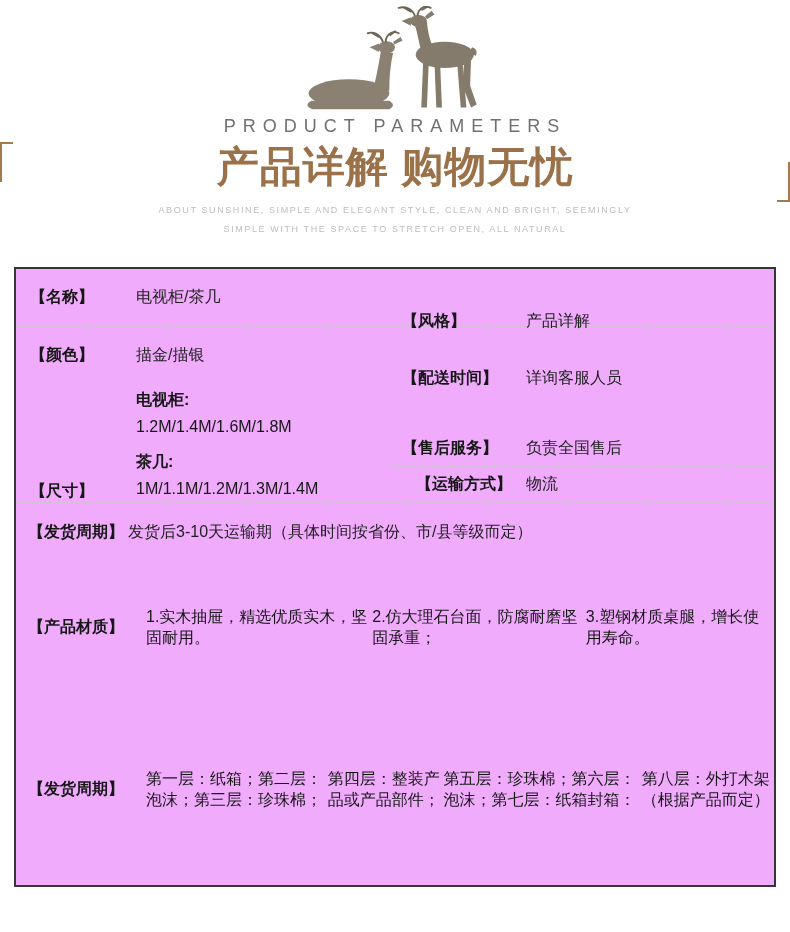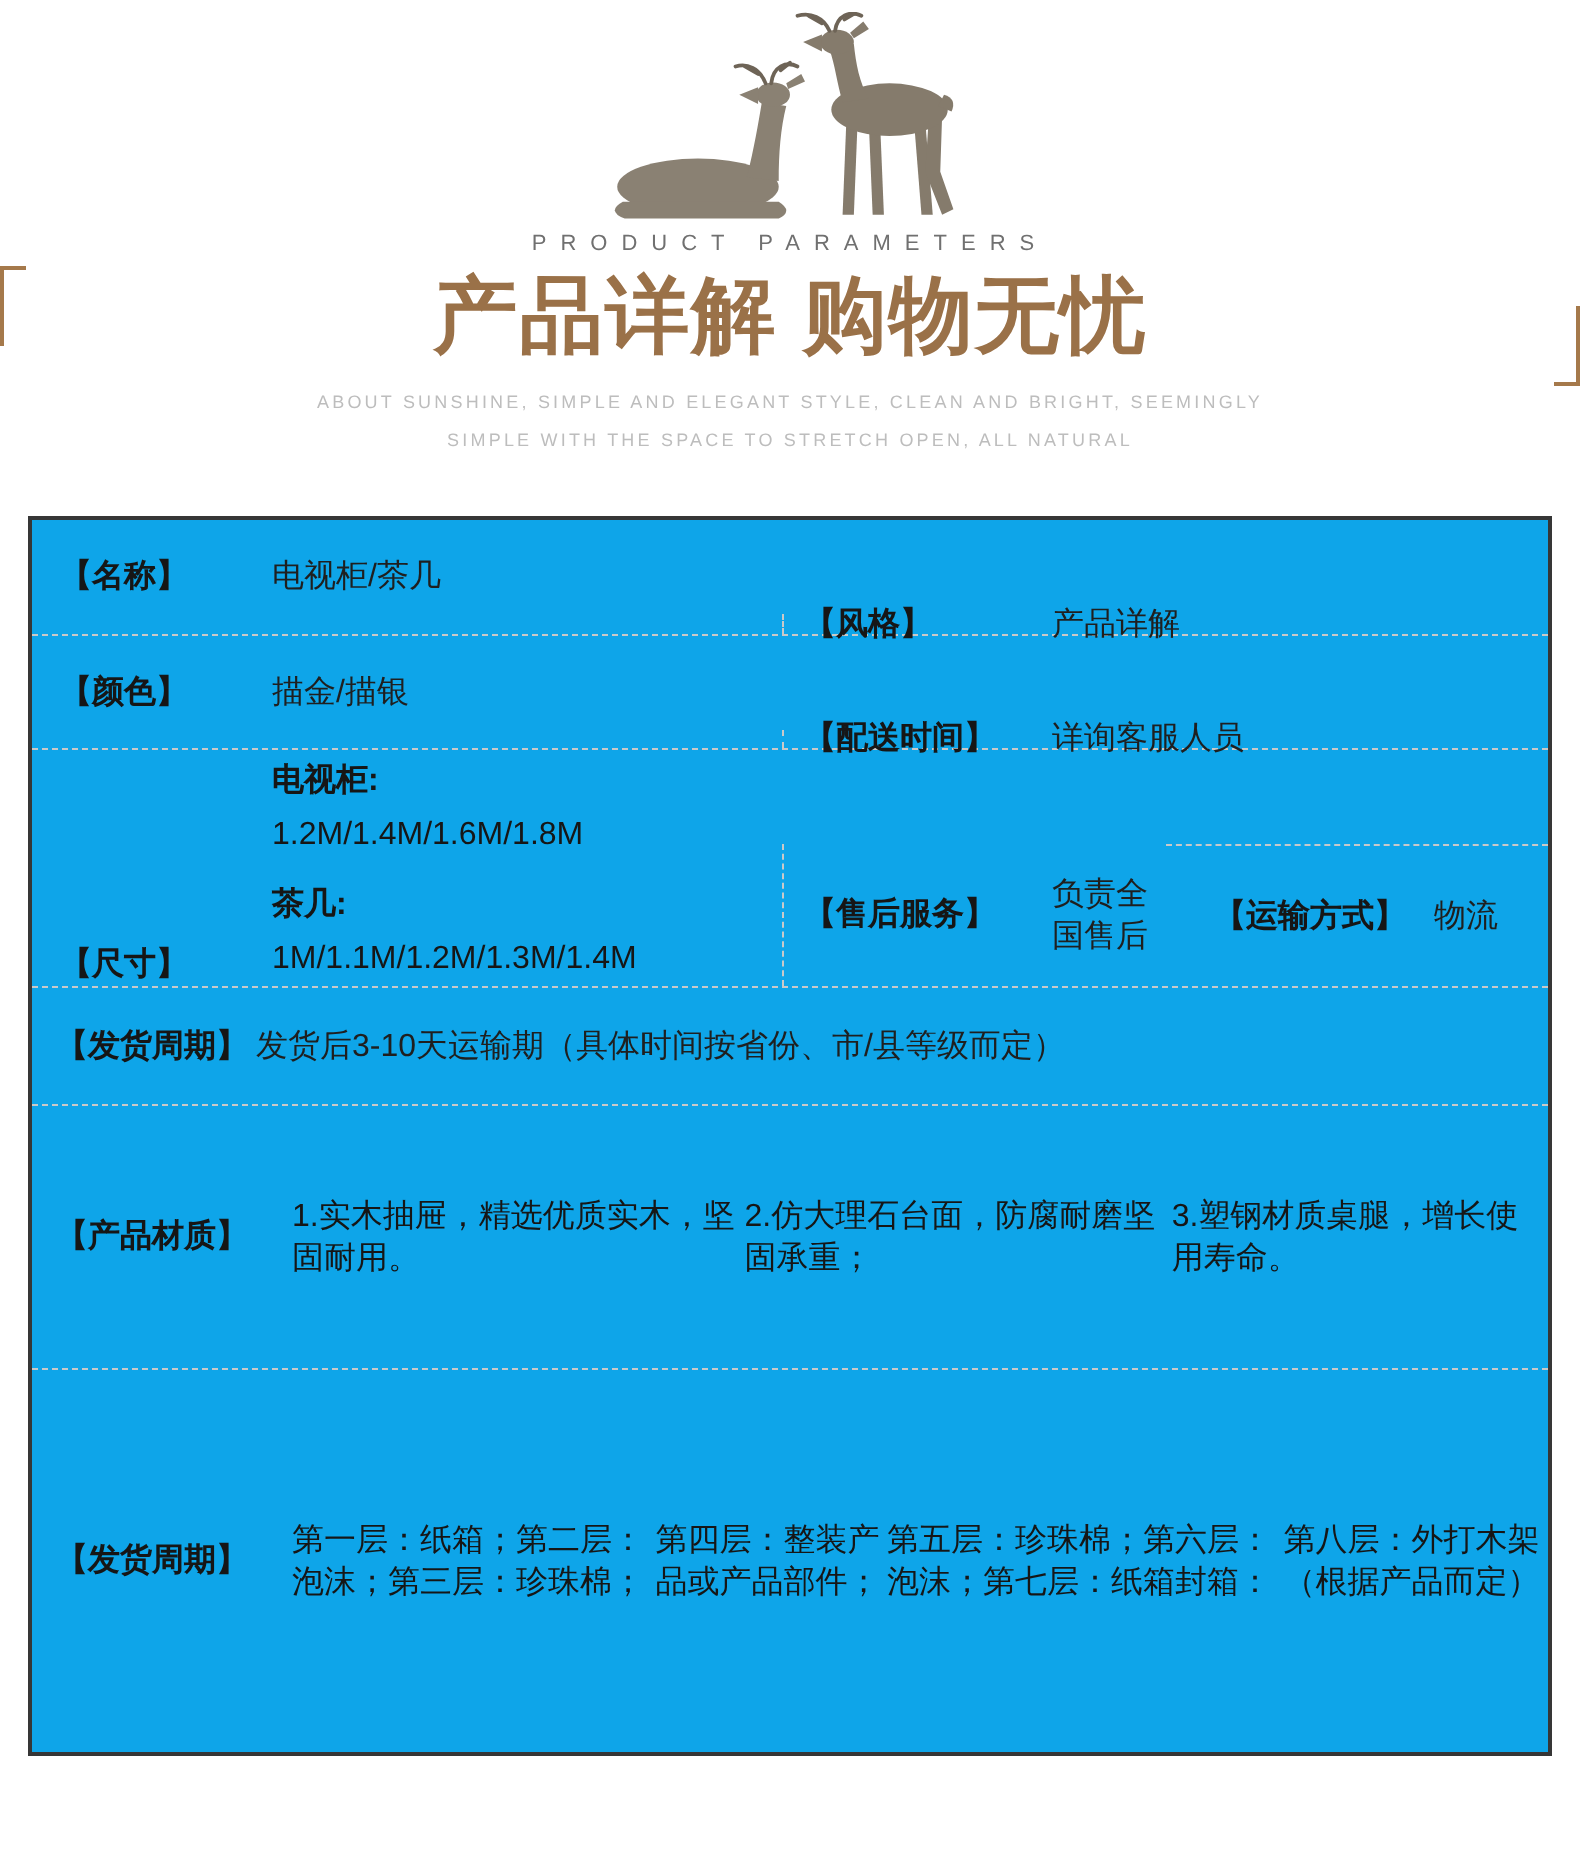--- a/index.html
+++ b/index.html
@@ -13,21 +13,21 @@
   }
   .page { width:790px; height:932px; position:relative; }
 
   
   .hero { text-align:center; padding-top:4px; }
   .deer-wrap { height:110px; display:flex; justify-content:center; align-items:flex-end; }
   .deer-svg { width:248px; height:108px; display:block; }
 
   .eyebrow {
     margin-top:2px;
-    font-size:11px; letter-spacing:7px;
+    font-size:18px; letter-spacing:7px;
     color:#707070;
     font-weight:400;
   }
 
   .title-row {
     margin-top:5px;
     display:flex; justify-content:space-between; align-items:flex-start;
     height:54px;
   }
   .bracket { width:13px; height:40px; }
@@ -45,21 +45,21 @@
   }
 
   
   .param-table {
     width:762px; height:620px;
     margin:28px 14px 0 14px;
     border:2px solid #363636;
     display:flex; flex-direction:column;
     font-size:16px;
     color:#161616;
-    background:#0ea5e9;
+    background:#f0abfc;
   }
   .band { display:flex; border-bottom:1px dashed #c9c9c9; flex:none; }
   .band:last-child { border-bottom:none; flex:1; }
 
   .col-left  { width:375px; flex:none; display:flex; align-items:center; }
   .col-right { flex:1; border-left:1px dashed #c9c9c9; display:flex; align-items:center;margin-top:47px; }
 
   .b1 { height:58px; }
   .b2 { height:57px; }
   .b3 { height:119px; }
@@ -71,21 +71,21 @@
   .cell-lbl-r { padding-left:10px; width:134px; flex:none; }
   .cell-val { color:#1f1f1f; }
 
   
   .col-left.top { align-items:flex-end; padding-top:9px; }
   .size-block { line-height:27px; }
   .size-line.bold { font-weight:700; }
   .size-gap { margin-top:8px; }
 
   
-  .right-split { align-items:stretch; padding:0; }
+  .right-split { flex-direction:column; align-items:stretch; padding:0; }
   .sub-cell { flex:1; display:flex; align-items:center; }
   .sub-cell + .sub-cell { border-top:1px dashed #c9c9c9;text-align:center; }
 
   
   .wide-cell { width:100%; display:flex; align-items:center; }
   .wide-lbl { font-weight:700; padding-left:12px; flex:none; }
   .wide-lbl-fixed { width:130px; }
   .inline-val { margin-left:4px; }
 
   .lines-block { display:flex; justify-content:center; }

